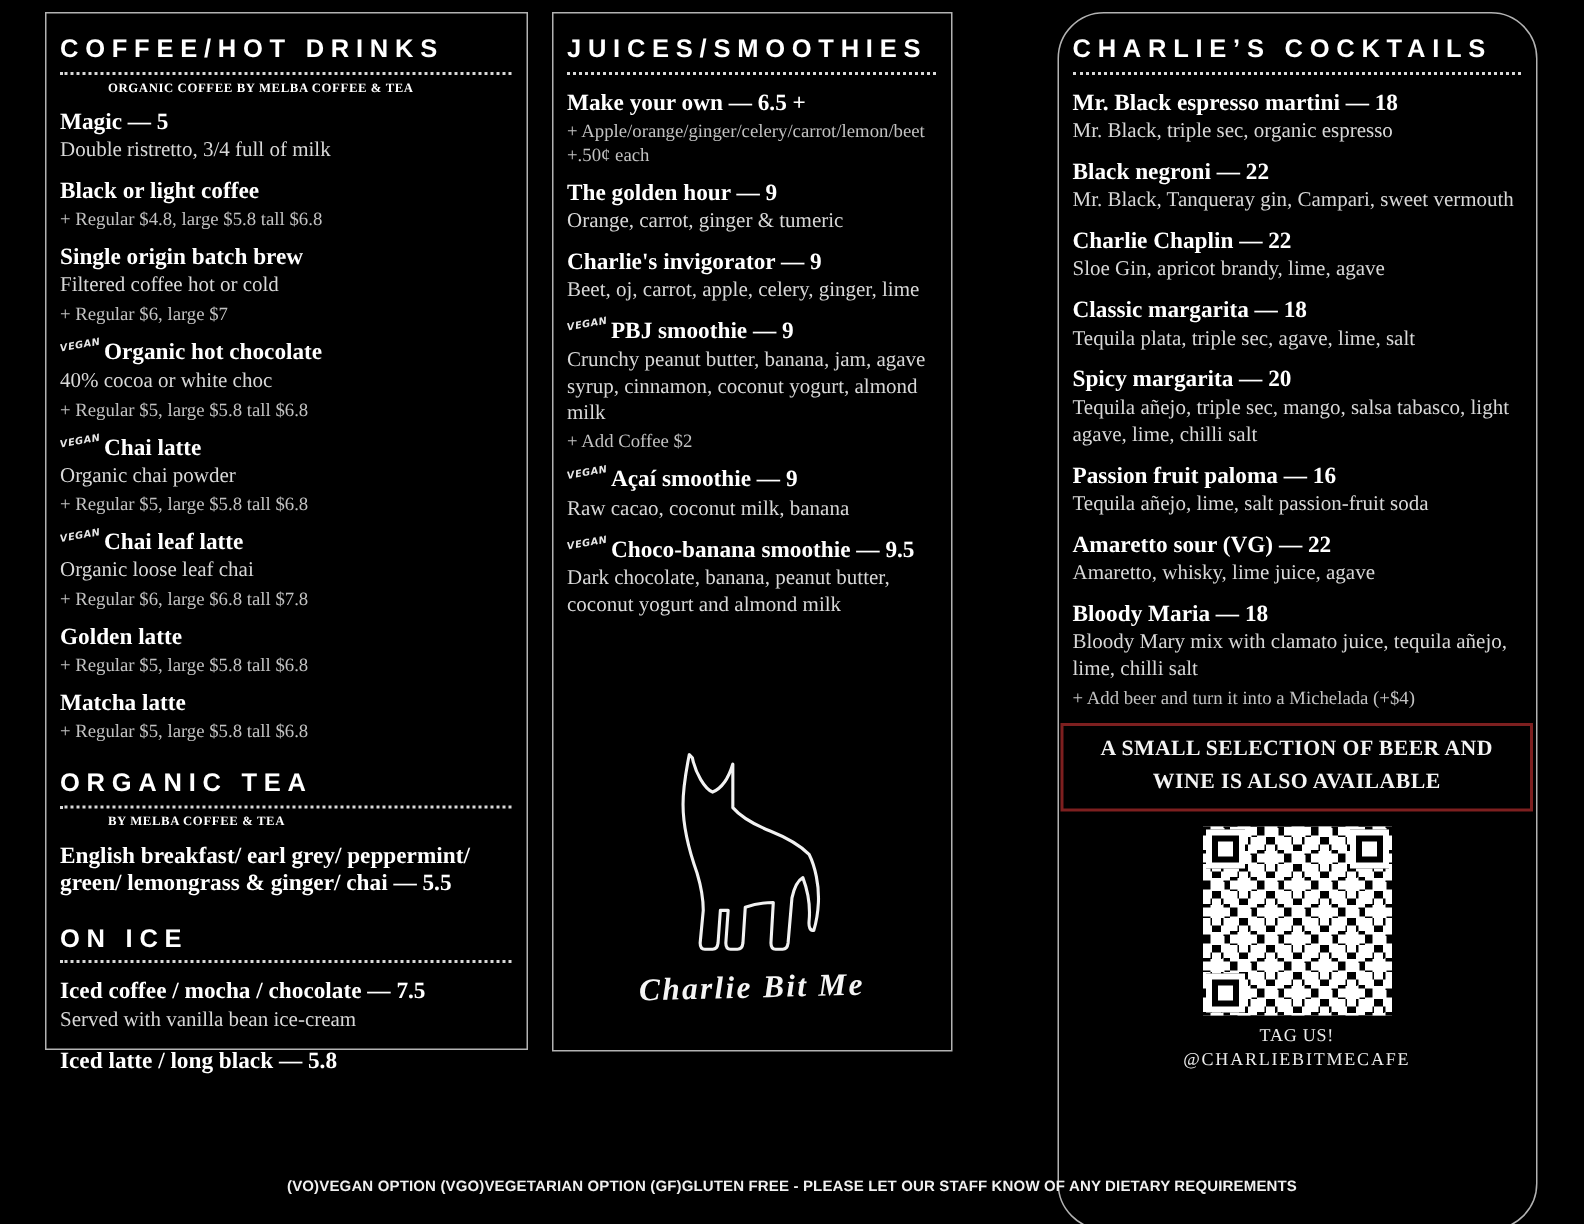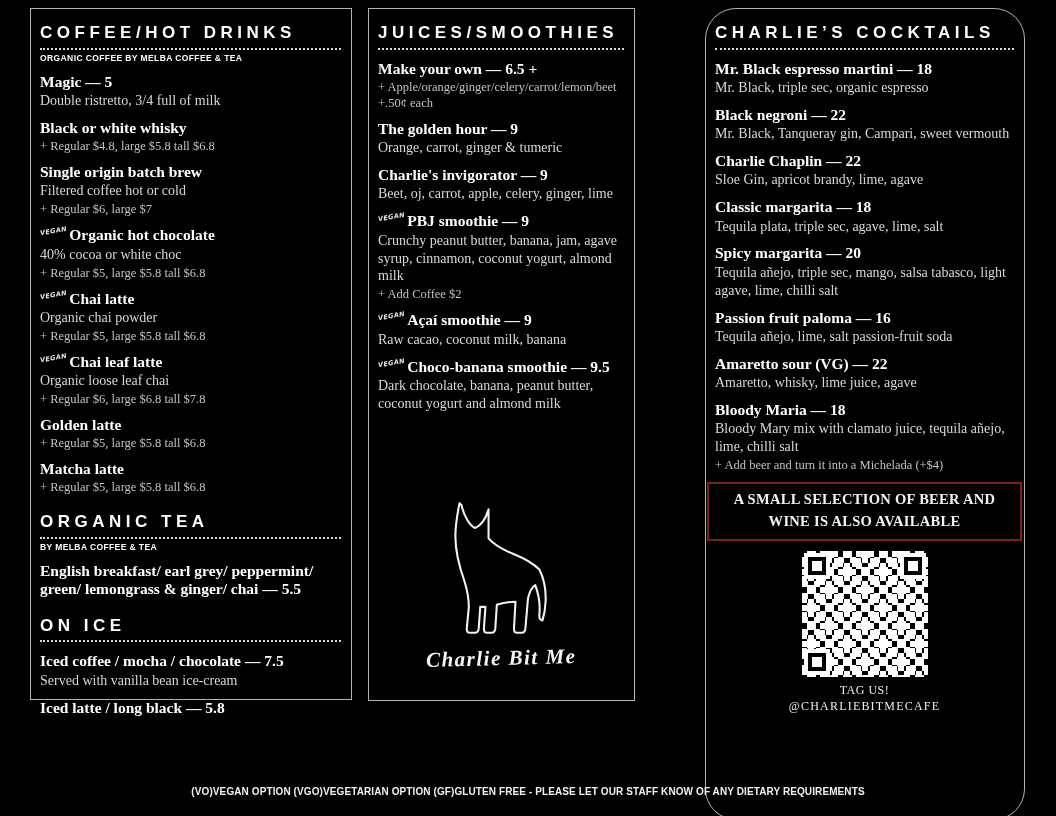--- a/index.html
+++ b/index.html
@@ -9,22 +9,22 @@
        padding:15px 10px 10px 9px;background:#000;}
   #col-1{left:30px;width:322px;height:692px;}
   #col-2{left:368px;width:267px;height:693px;}
   #col-3{left:705px;width:320px;height:812px;border-radius:31px;}
 
   .menu-section + .menu-section{margin-top:18px;}
   .section-head{margin-bottom:10px;}
   .section-title{margin:0;font-family:Liberation Sans, sans-serif;font-weight:800;
        font-size:17px;letter-spacing:4.5px;color:#fff;line-height:1.1;}
   .dotted{border-top:2px dotted #d9d9d9;margin:5px 0 3px;height:0;}
-  .section-sub{font-family:Liberation Sans, sans-serif;font-weight:700;font-size:8.5px;
-       letter-spacing:.4px;color:#fff;margin-top:2px;}
+  .section-sub{font-family:Liberation Serif, serif;font-weight:700;font-size:8.5px;
+       letter-spacing:.4px;color:#fff;margin-top:2px;margin-left:32px;}
   .menu-item{margin-bottom:9px;}
   .item-name{margin:0;font-weight:700;font-size:15.5px;color:#fff;line-height:1.18;}
   .item-line{margin:1px 0 0;font-size:14px;color:#d8d8d8;line-height:1.28;}
   .item-extra{font-size:12.5px;color:#c2c2c2;}
   .vegan-badge{display:inline-block;font-family:"DejaVu Sans",sans-serif;font-style:italic;
        font-weight:700;font-size:6.5px;letter-spacing:.4px;color:#e6e6e6;
        transform:rotate(-10deg);vertical-align:7px;margin-right:2px;}
 
   
   .logo-block{margin-top:86px;text-align:center;}
@@ -61,21 +61,21 @@
         <div class="section-head">
           <h2 class="section-title">COFFEE/HOT DRINKS</h2>
           <div class="dotted"></div>
           <div class="section-sub">ORGANIC COFFEE BY MELBA COFFEE &amp; TEA</div>
         </div>
         <article class="menu-item">
           <h3 class="item-name"><span>Magic — 5</span></h3>
           <p class="item-line">Double ristretto, 3/4 full of milk</p>
         </article>
         <article class="menu-item">
-          <h3 class="item-name"><span>Black or white whisky</span></h3>
+          <h3 class="item-name"><span>Black or light coffee</span></h3>
           <p class="item-line item-extra">+ Regular $4.8, large $5.8 tall $6.8</p>
         </article>
         <article class="menu-item">
           <h3 class="item-name"><span>Single origin batch brew</span></h3>
           <p class="item-line">Filtered coffee hot or cold</p>
           <p class="item-line item-extra">+ Regular $6, large $7</p>
         </article>
         <article class="menu-item">
           <h3 class="item-name"><span class="vegan-badge">VEGAN</span><span>Organic hot chocolate</span></h3>
           <p class="item-line">40% cocoa or white choc</p>

